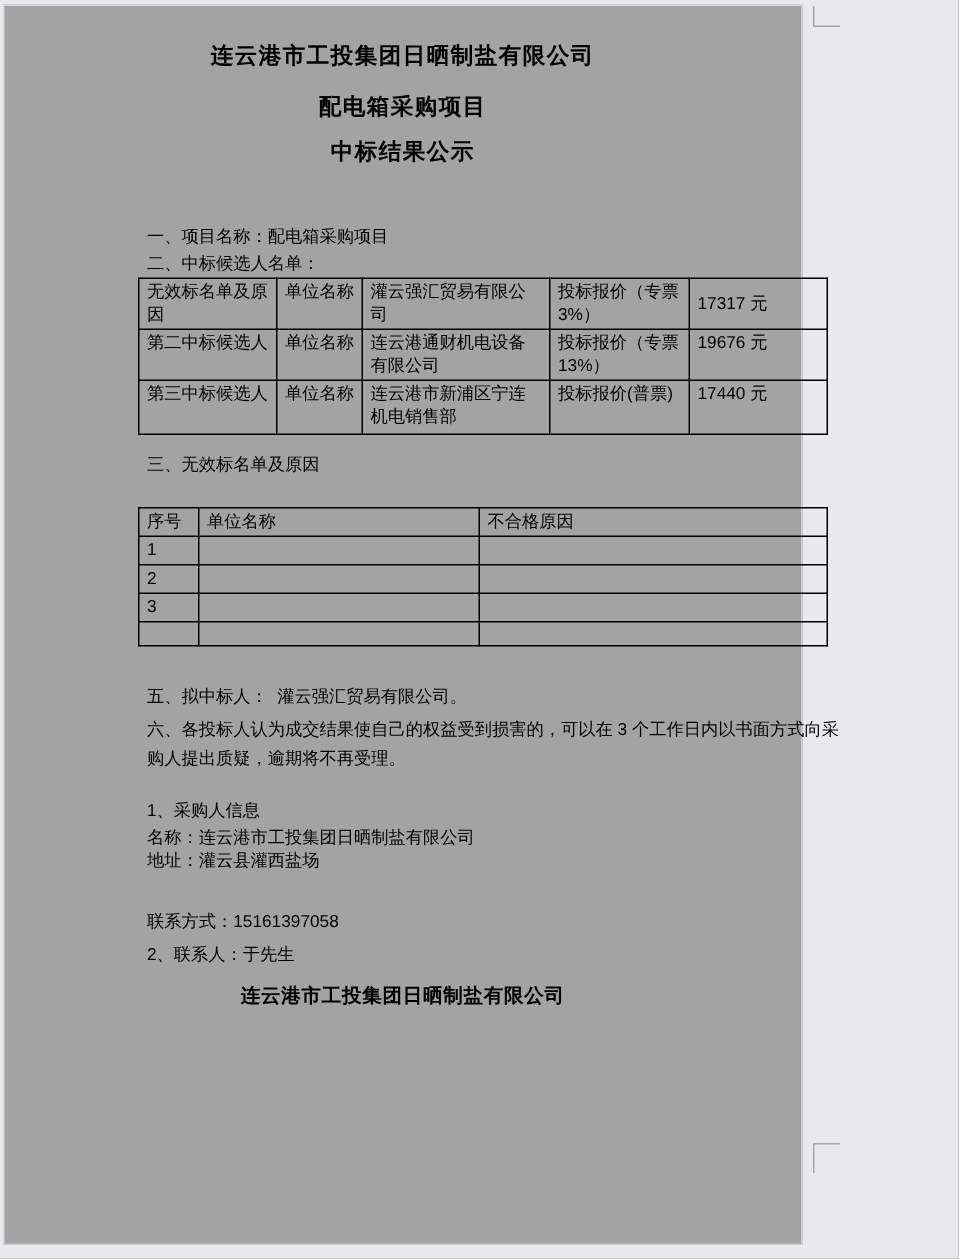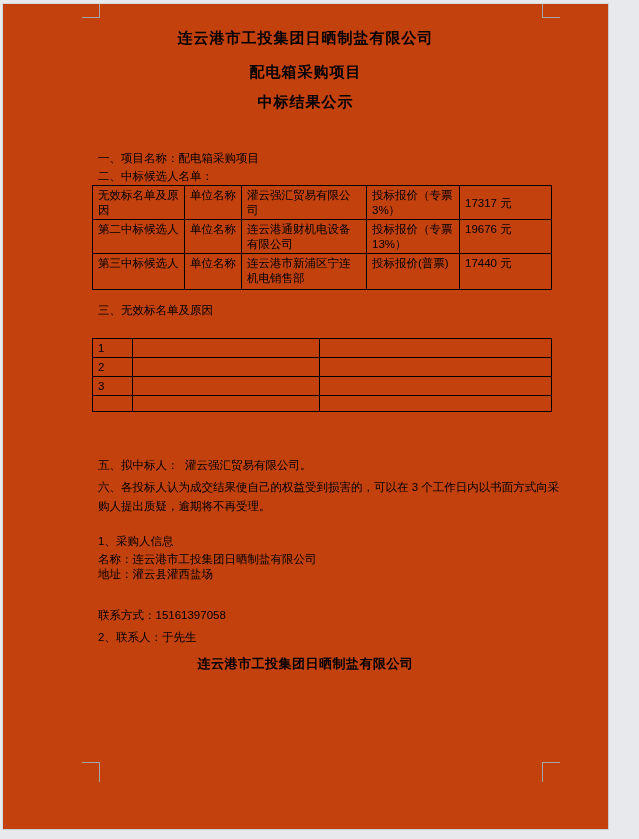--- a/index.html
+++ b/index.html
@@ -4,22 +4,22 @@
 <style>
   html,body{margin:0;padding:0;}
   body{
     width:639px;height:839px;overflow:hidden;
     background:#e7e9ec;
     font-family:"Liberation Sans","DejaVu Sans",sans-serif;
     color:#000;
   }
   .canvas{position:relative;width:639px;height:839px;}
   .page{
-    position:absolute;left:2px;top:3px;width:607px;height:827px;
-    background:#c2410c;
+    position:absolute;left:2px;top:3px;width:533px;height:827px;
+    background:#a3a3a3;
     border-right:1px solid #c9ccd1;
     border-bottom:1px solid #c9ccd1;
     border-top:1px solid #d6d9dd;
     border-left:1px solid #d6d9dd;
     box-sizing:border-box;
   }
   .abs{position:absolute;}
   .title{left:0;right:0;text-align:center;font-weight:bold;font-size:15px;line-height:18px;letter-spacing:1px;}
   .bodyline{left:95px;font-size:11.5px;line-height:15px;white-space:pre;}
   .para{left:95px;width:470px;font-size:11.5px;line-height:19px;white-space:pre-line;}
@@ -111,20 +111,25 @@
 
     <div class="abs bodyline" style="top:299px;">三、无效标名单及原因</div>
 
     <table class="doc t2">
       <colgroup>
         <col style="width:40px">
           <col style="width:187px">
           <col style="width:232px">
       </colgroup>
       <tbody>
+          <tr class="hr">
+        <td>序号</td>
+        <td>单位名称</td>
+        <td>不合格原因</td>
+      </tr>
       <tr class="dr">
         <td>1</td>
         <td></td>
         <td></td>
       </tr>
       <tr class="dr">
         <td>2</td>
         <td></td>
         <td></td>
       </tr>

